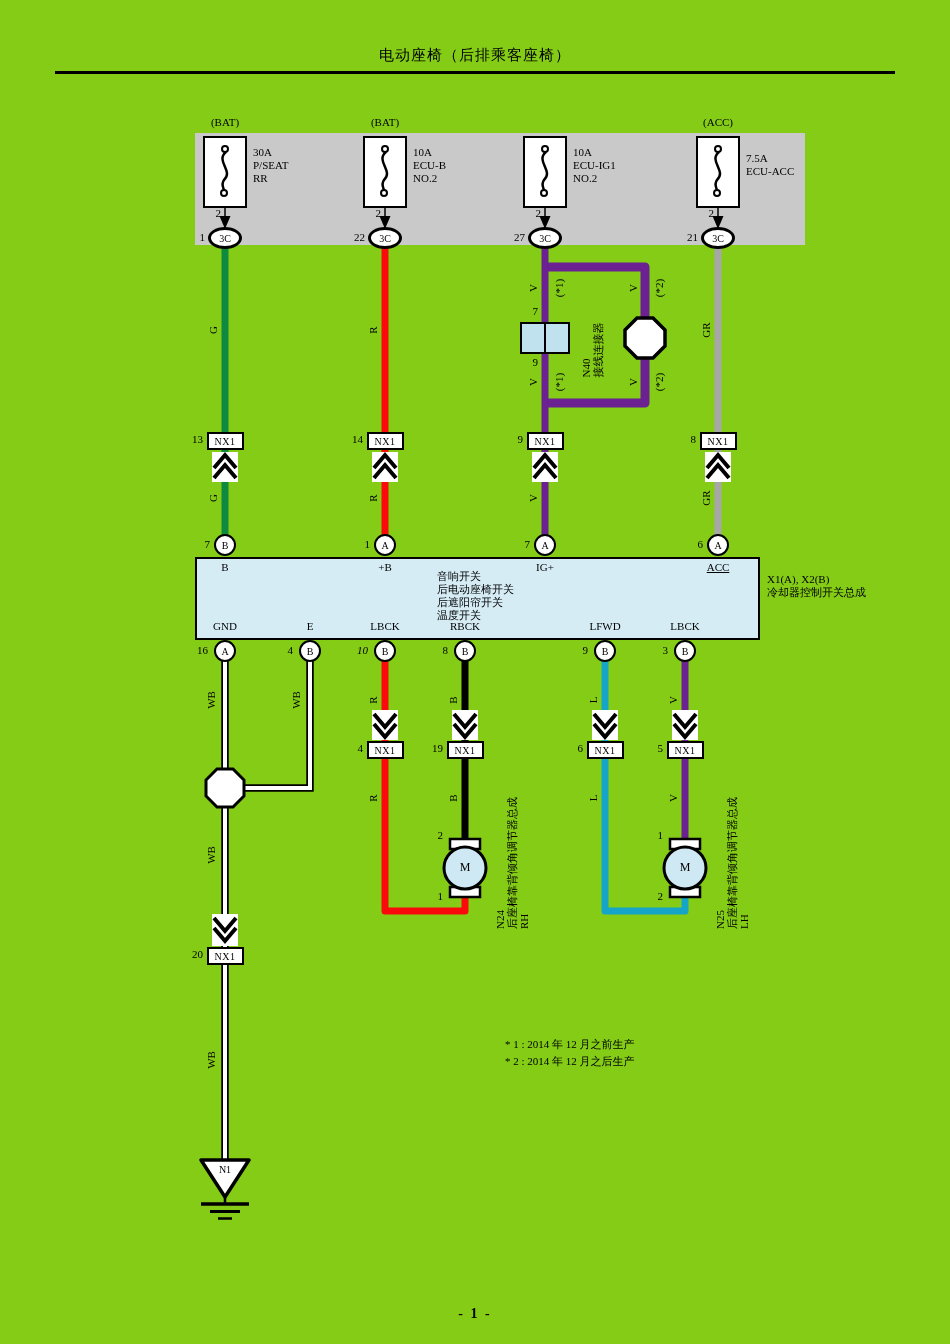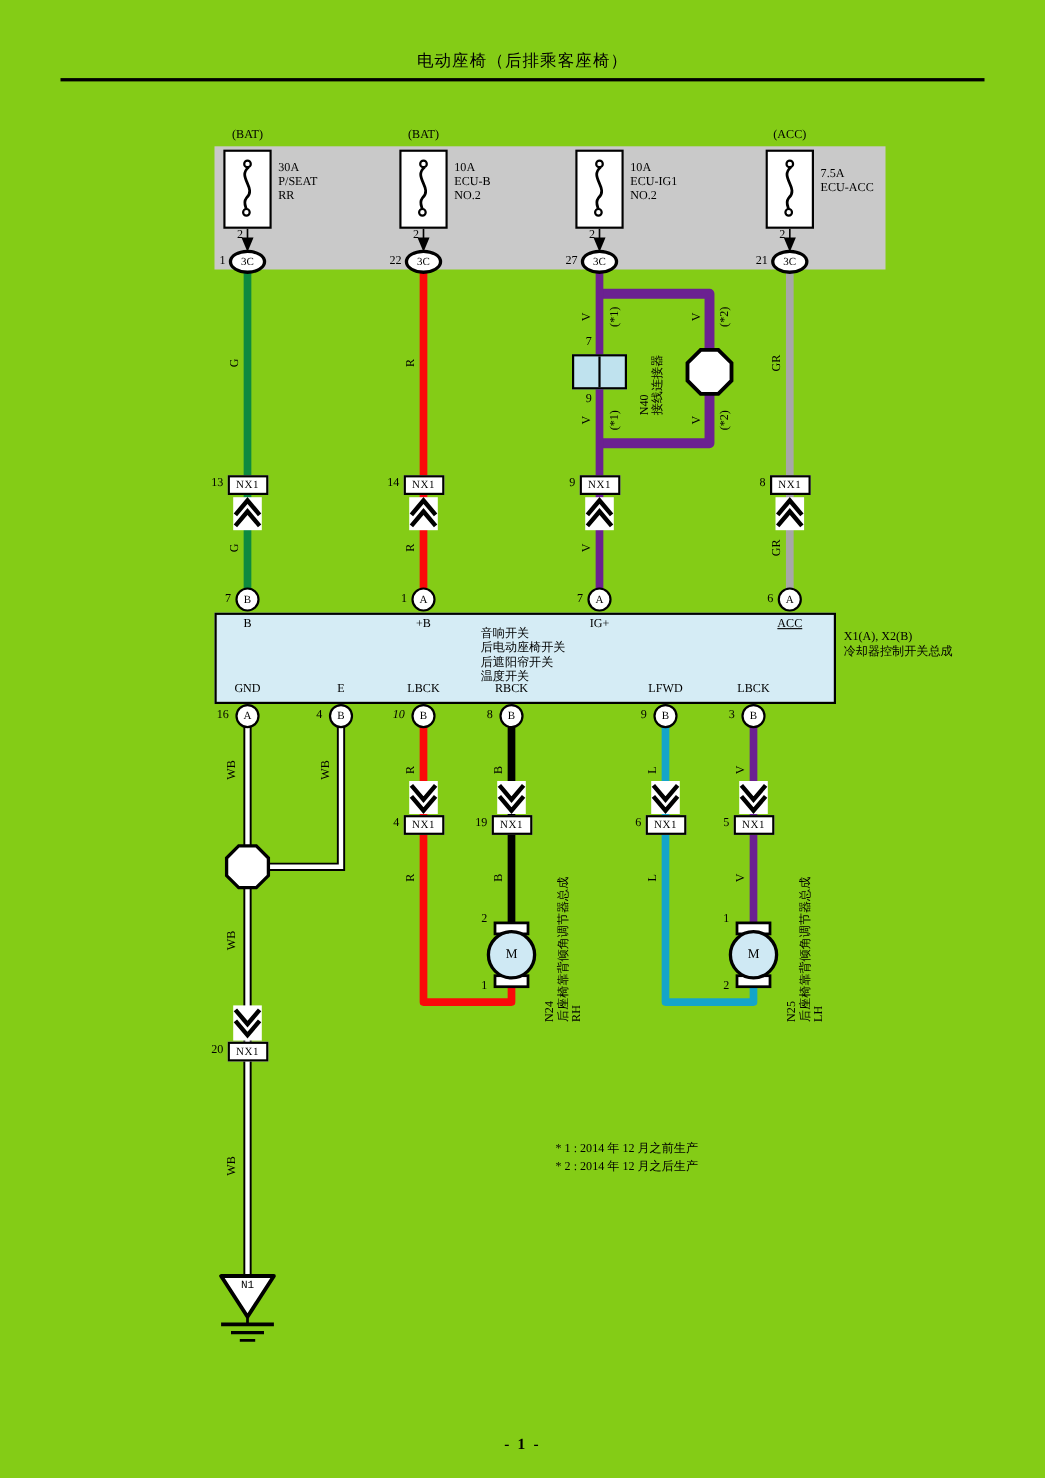--- a/index.html
+++ b/index.html
@@ -294,20 +294,20 @@
   <div class="abs lbl cx" style="left:685px;top:861px;font-size:12px;">M</div>
   <div class="abs num" style="left:637px;top:890px;">2</div>
   <div class="abs rotml" style="left:732px;top:863px;">N25
 后座椅靠背倾角调节器总成
 LH</div>
 
   <div class="abs rot" style="left:211px;top:855px;">WB</div>
   <div class="abs num" style="left:177px;top:948px;">20</div>
   <div class="abs nx" style="left:206.5px;top:947px;">NX1</div>
   <div class="abs rot" style="left:211px;top:1060px;">WB</div>
-  <div class="abs lbl cx" style="left:225px;top:1163px;font-size:10px;font-family:Liberation Mono, monospace;">N1</div>
+  <div class="abs lbl cx" style="left:225px;top:1163px;font-size:10px;">N1</div>
 
   <div class="abs note" style="left:505px;top:1036px;">* 1 : 2014 年 12 月之前生产</div>
   <div class="abs note" style="left:505px;top:1053px;">* 2 : 2014 年 12 月之后生产</div>
 
   <div class="abs pageno cx">- 1 -</div>
 
 </div>
 
 </body></html>

